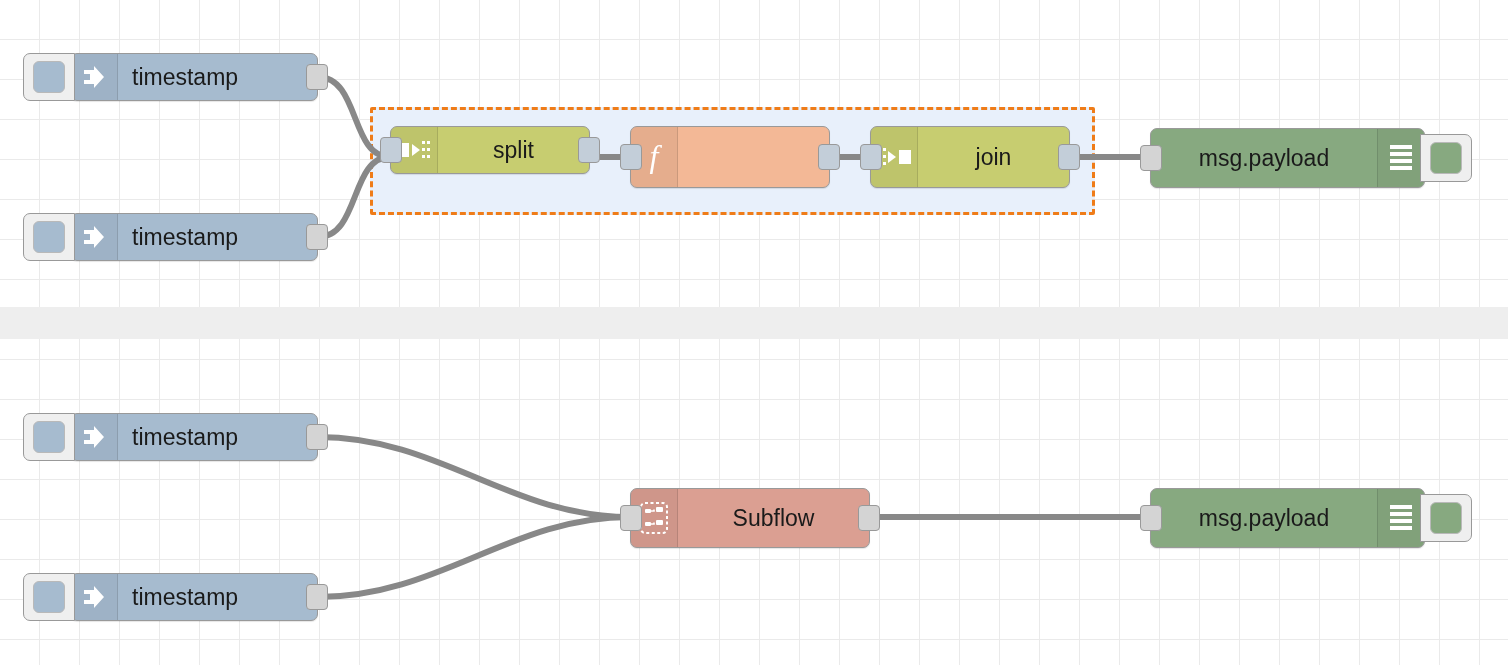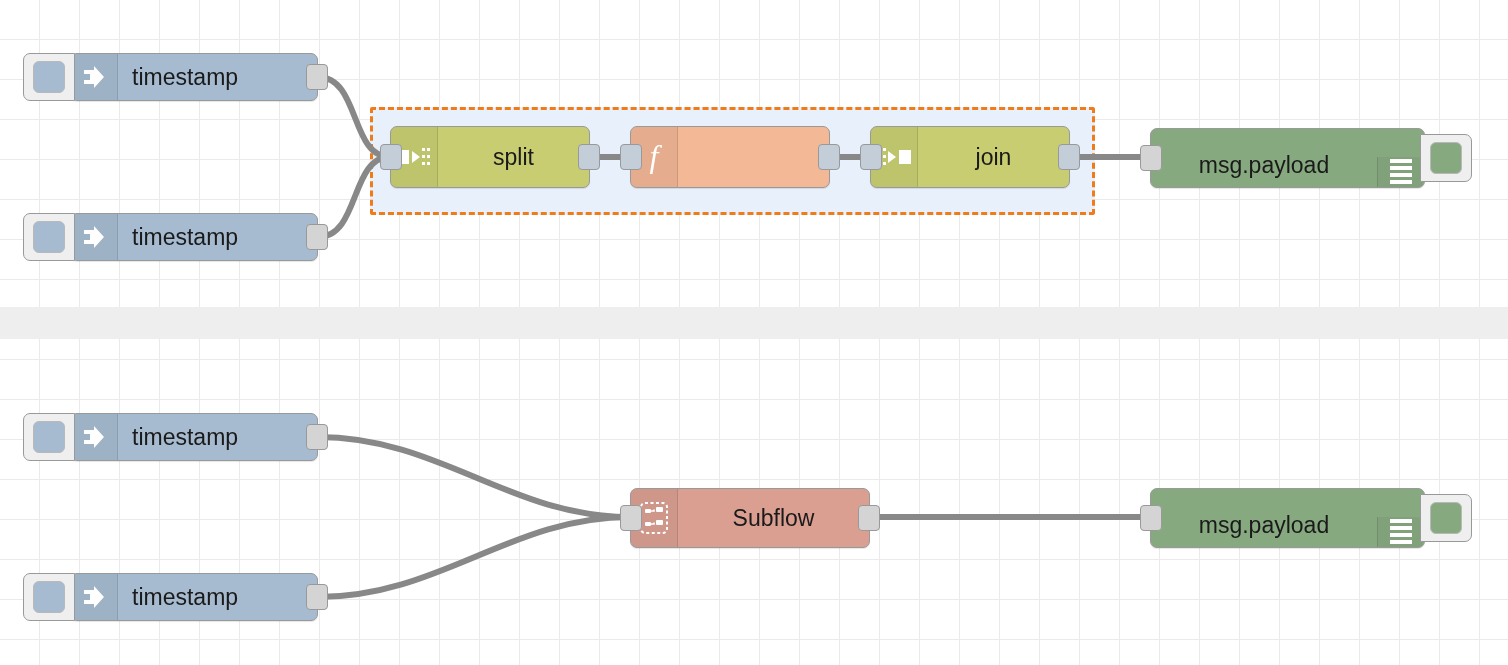--- a/index.html
+++ b/index.html
@@ -89,21 +89,21 @@
     overflow: hidden;
   }
   .node-label.center { justify-content: center; }
 
   
   .node.inject   { background: #a6bbcf; }
   .node.split,
   .node.join     { background: #c7cd70; }
   .node.func     { background: #f3b896; }
   .node.subflow  { background: #db9f92; }
-  .node.debug    { background: #87a980; align-items: flex-end; }
+  .node.debug    { background: #87a980; }
 
   .node.func .node-icon-cell    { background: rgba(0,0,0,0.055); }
   .node.subflow .node-icon-cell { background: rgba(0,0,0,0.055); }
 
   
   .port {
     position: absolute;
     width: 22px;
     height: 26px;
     box-sizing: border-box;
@@ -221,21 +221,21 @@
     </div>
     <div class="node-icon-cell">
       <svg class="icon-svg" width="26" height="26" viewBox="0 0 26 26" aria-hidden="true">
         <path fill="#ffffff" d="M3 6 h10 v-4 l10 11 l-10 11 v-4 h-10 v-4 h6 v-6 h-6 z"></path>
       </svg>
     </div>
     <div class="node-label">timestamp</div>
     <div class="port out"></div>
   </div>
 
-  <div class="node split" style="left:390px; top:126px; width:200px; height:62px;">
+  <div class="node split" style="left:390px; top:126px; width:200px; height:48px;">
     <div class="port in blue"></div>
     <div class="node-icon-cell">
       <svg class="icon-svg" width="34" height="22" viewBox="0 0 34 22" aria-hidden="true">
         <rect x="0" y="4" width="12" height="14" fill="#ffffff"></rect>
         <path d="M15 5 L23 11 L15 17 Z" fill="#ffffff"></path>
         <g fill="#ffffff">
           <rect x="25" y="2" width="3" height="3"></rect>
           <rect x="30" y="2" width="3" height="3"></rect>
           <rect x="25" y="9" width="3" height="3"></rect>
           <rect x="30" y="9" width="3" height="3"></rect>

